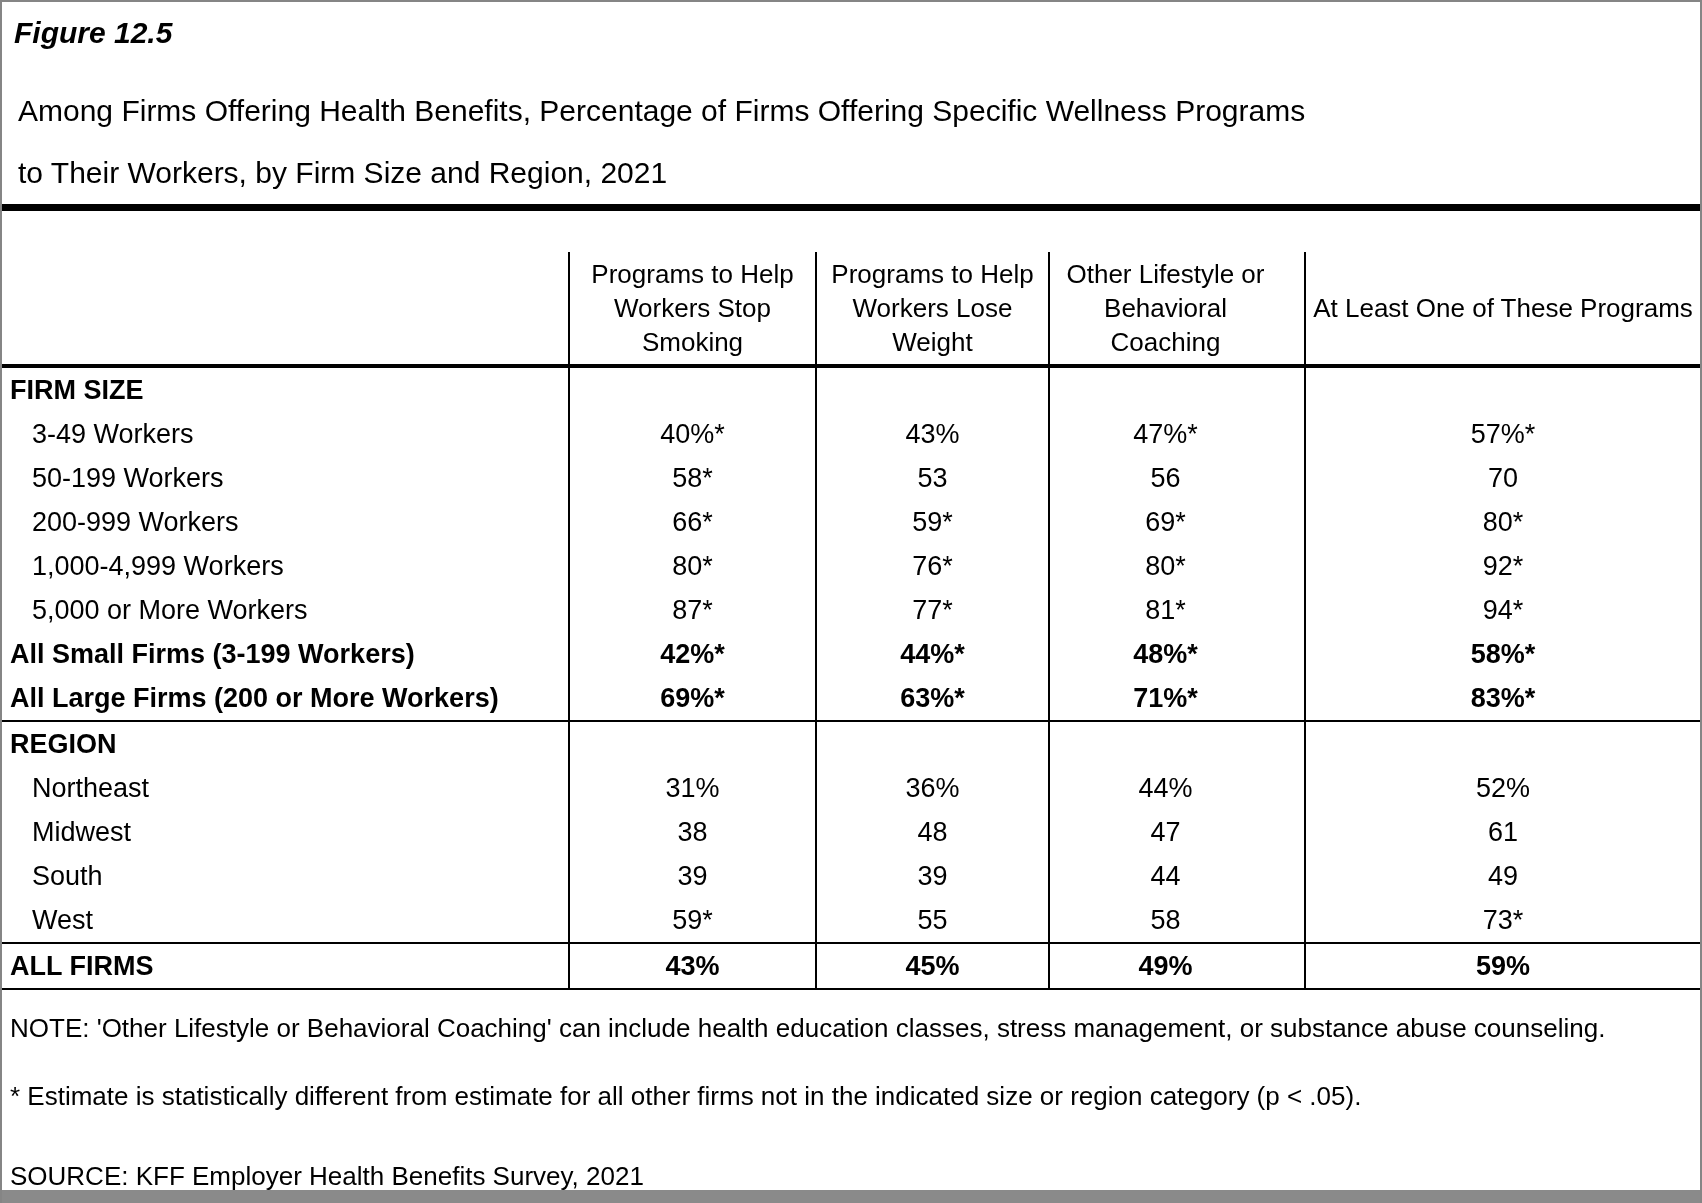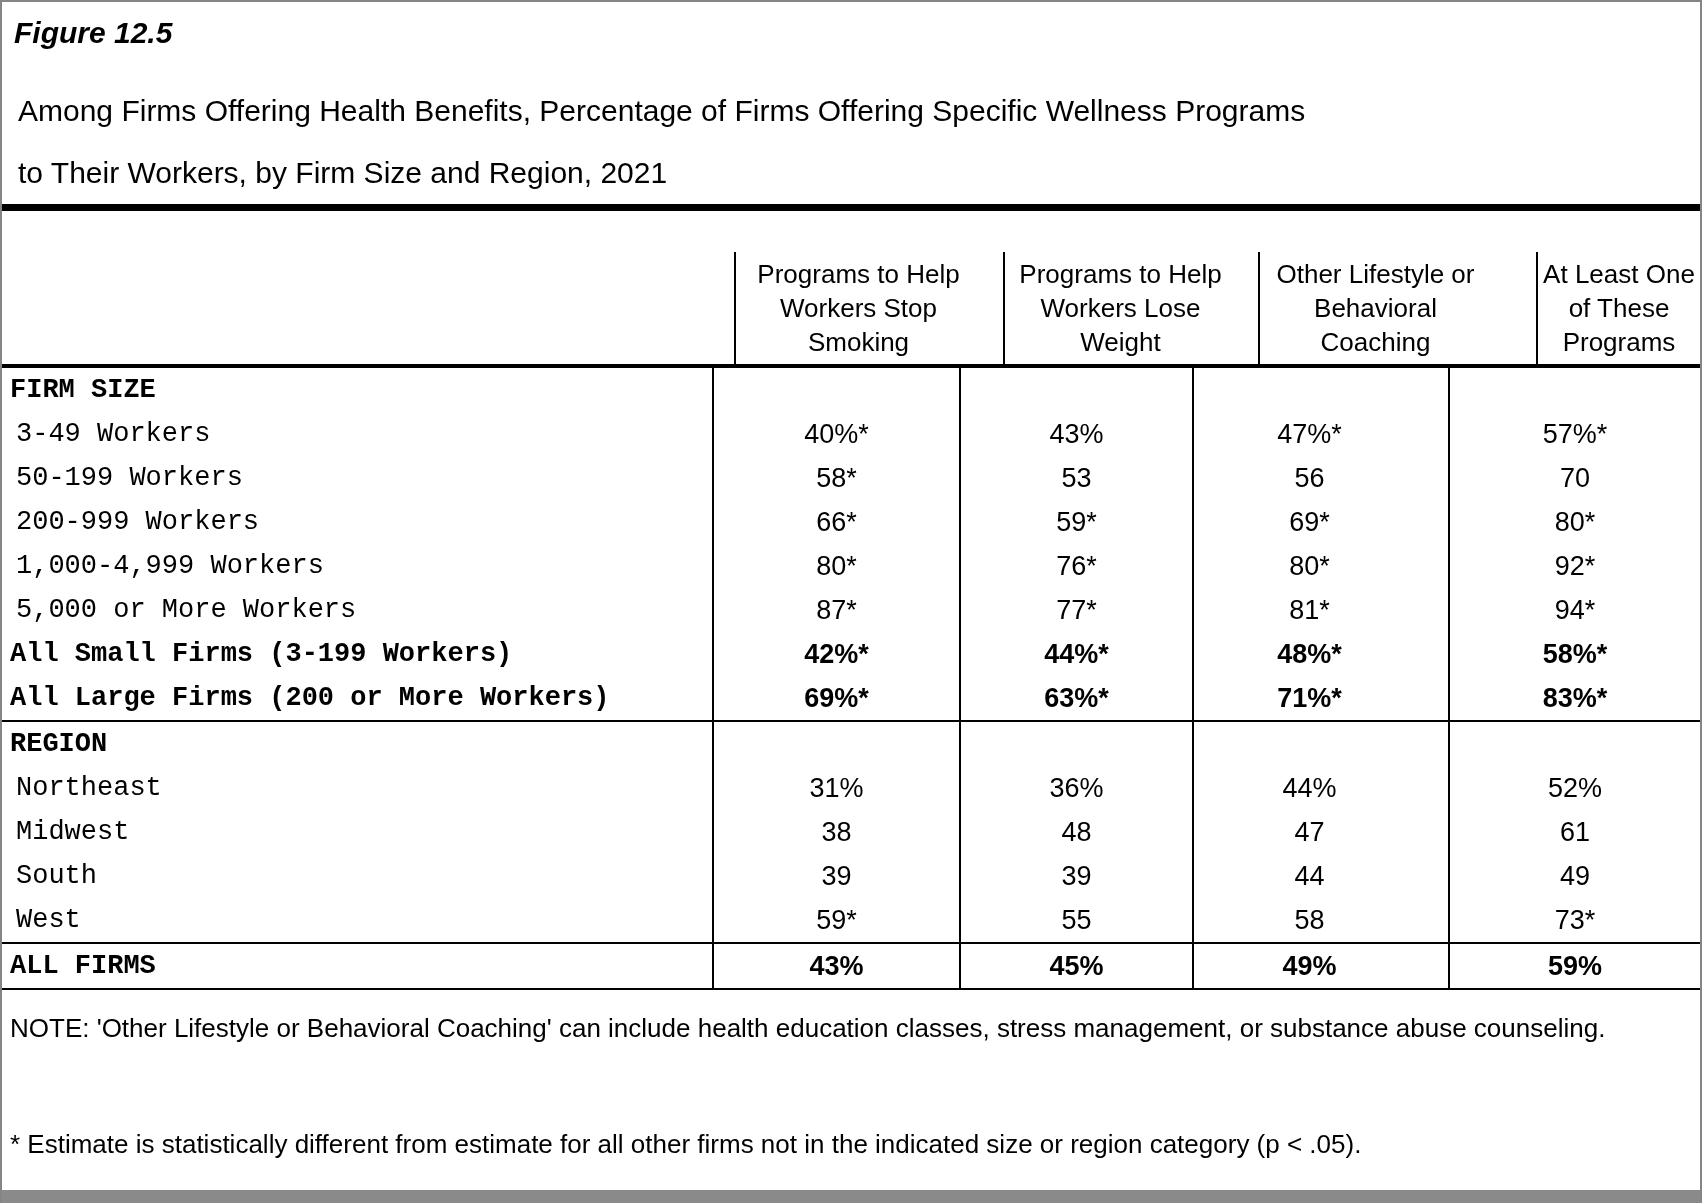--- a/index.html
+++ b/index.html
@@ -33,24 +33,24 @@
     line-height: 62px;
   }
 
   .rule-thick { height: 7px; background: #000; }
   .rule-med   { height: 4px; background: #000; }
   .rule-thin  { height: 2px; background: #000; }
 
   .spacer-header { height: 41px; }
 
   .trow { display: flex; align-items: stretch; }
-  .header-row { height: 112px; gap: 22px; }
+  .header-row { height: 112px; }
   .body-row { height: 44px; }
 
-  .c0 { width: 710px; display: flex; align-items: center; font-family: Liberation Mono, monospace; }
+  .c0 { width: 566px; display: flex; align-items: center; }
   .c1 { width: 247px; }
   .c2 { width: 233px; }
   .c3 { width: 233px; }
   .c4 { flex: 1; margin-left: 23px; }
 
   .vcell {
     border-left: 2px solid #000;
     display: flex;
     align-items: center;
     justify-content: center;
@@ -58,28 +58,28 @@
     font-size: 27px;
   }
 
   .header-row .vcell {
     font-size: 26px;
     line-height: 34px;
     font-weight: normal;
   }
 
   .row-label { font-size: 27px; padding-left: 8px; }
-  .body-row.indent .row-label { padding-left: 14px; }
+  .body-row.indent .row-label { padding-left: 30px; }
   .body-row.section .row-label { font-weight: bold; }
   .body-row.bold .row-label { font-weight: bold; }
   .body-row.bold .vcell { font-weight: bold; }
 
   .note-block { margin-left: 8px; font-size: 26px; line-height: 32px; }
   .note1 { margin-top: 22px; }
-  .note2 { margin-top: 84px; }
+  .note2 { margin-top: 36px; }
   .note3 { margin-top: 48px; }
 
   .bottom-bar {
     position: absolute;
     left: 0; right: 0; bottom: 0;
     height: 13px;
     background: #8a8a8a;
   }
 </style>
 </head>

